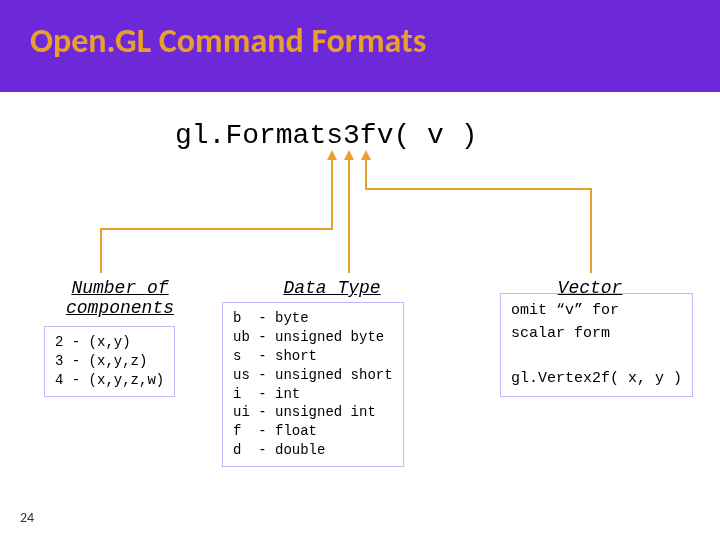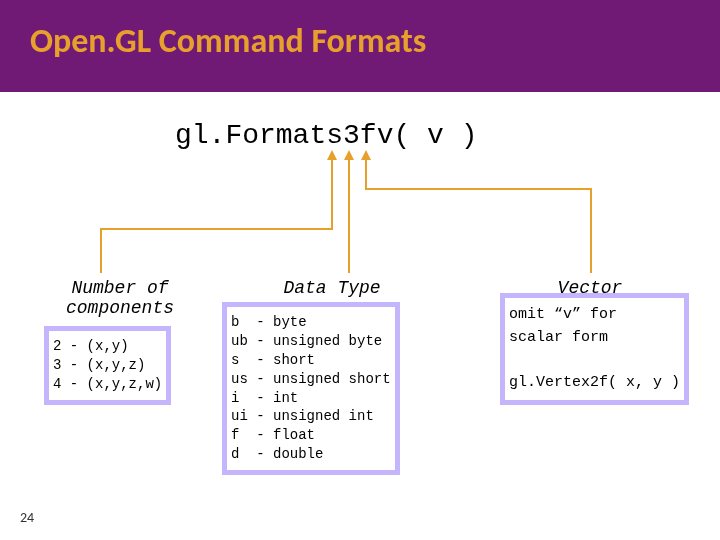--- a/index.html
+++ b/index.html
@@ -4,21 +4,21 @@
 <style>
   * { margin: 0; padding: 0; box-sizing: border-box; }
   body {
     width: 720px;
     height: 540px;
     background: #ffffff;
     position: relative;
     font-family: Georgia, serif;
   }
   .header {
-    background: #701a75;
+    background: #6d28d9;
     width: 100%;
     height: 92px;
     padding: 20px 30px;
   }
   .title {
     color: #e8a02c;
     font-size: 34px;
     font-weight: bold;
     font-family: Calibri, Arial, sans-serif;
   }
@@ -51,27 +51,28 @@
 
   
 
   .box-title {
     position: absolute;
     font-family: "Courier New", monospace;
     font-style: italic;
     font-size: 18px;
     color: #000;
     text-align: center;
+    text-decoration: underline;
   }
   .box {
     position: absolute;
-    border: 5px solid #c4b5fd;
+    border: 1px solid #c4b5fd;
     font-family: "Courier New", monospace;
     font-size: 14px;
-    padding: 6px 4px;
+    padding: 6px 10px;
     line-height: 1.35;
     white-space: pre;
   }
   .box-vec {
     font-family: "Courier New", monospace;
     font-size: 15px;
     line-height: 1.5;
   }
   .footer {
     position: absolute;

